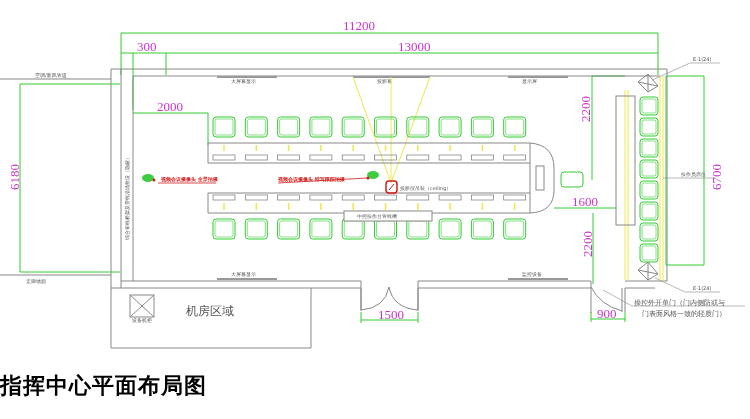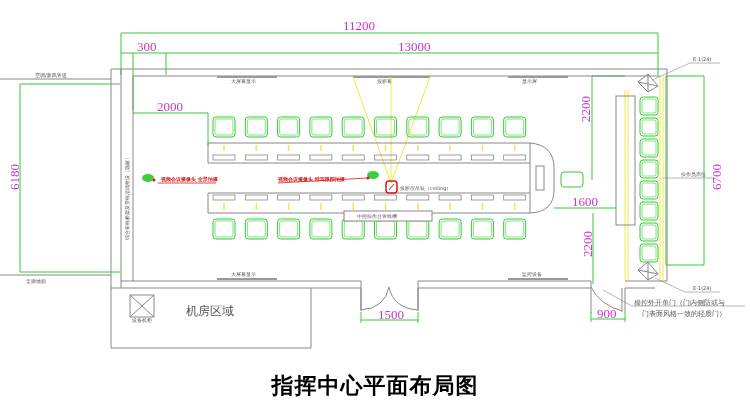--- a/index.html
+++ b/index.html
@@ -3,21 +3,21 @@
 <meta charset="utf-8">
 <style>
   html, body { margin: 0; padding: 0; background: #ffffff; }
   body { width: 750px; height: 419px; position: relative; overflow: hidden; font-family: "DejaVu Sans", sans-serif; }
   #plan { position: absolute; left: 0; top: 0; }
   .dim { fill: #cc33cc; font-family: "Liberation Serif", serif; font-size: 13px; }
   .dimv { fill: #cc33cc; font-family: "Liberation Serif", serif; font-size: 13px; }
   .lbl { fill: #555; font-size: 5px; font-family: "DejaVu Sans", sans-serif; }
   .redlbl { fill: #d21c1c; font-size: 5px; font-weight: bold; font-family: "DejaVu Sans", sans-serif; }
   .room { fill: #555; font-size: 12px; font-family: "DejaVu Serif", serif; }
-  #title { position: absolute; left: 0; width: 750px; top: 371px; text-align: center; font-size: 22px; font-weight: bold; color: #000; font-family: "DejaVu Sans", sans-serif; letter-spacing: 1px; }
+  #title { position: absolute; left: 0; width: 750px; top: 371px; text-align: left; font-size: 22px; font-weight: bold; color: #000; font-family: "DejaVu Sans", sans-serif; letter-spacing: 1px; }
 </style>
 </head>
 <body>
 
 <svg id="plan" width="750" height="419" viewBox="0 0 750 419">
 
   <g stroke="#33cc33" stroke-width="1" fill="none">
     <line x1="121" y1="33" x2="658" y2="33"></line>
     <line x1="121" y1="33" x2="121" y2="75"></line>
     <line x1="658" y1="33" x2="658" y2="75"></line>

